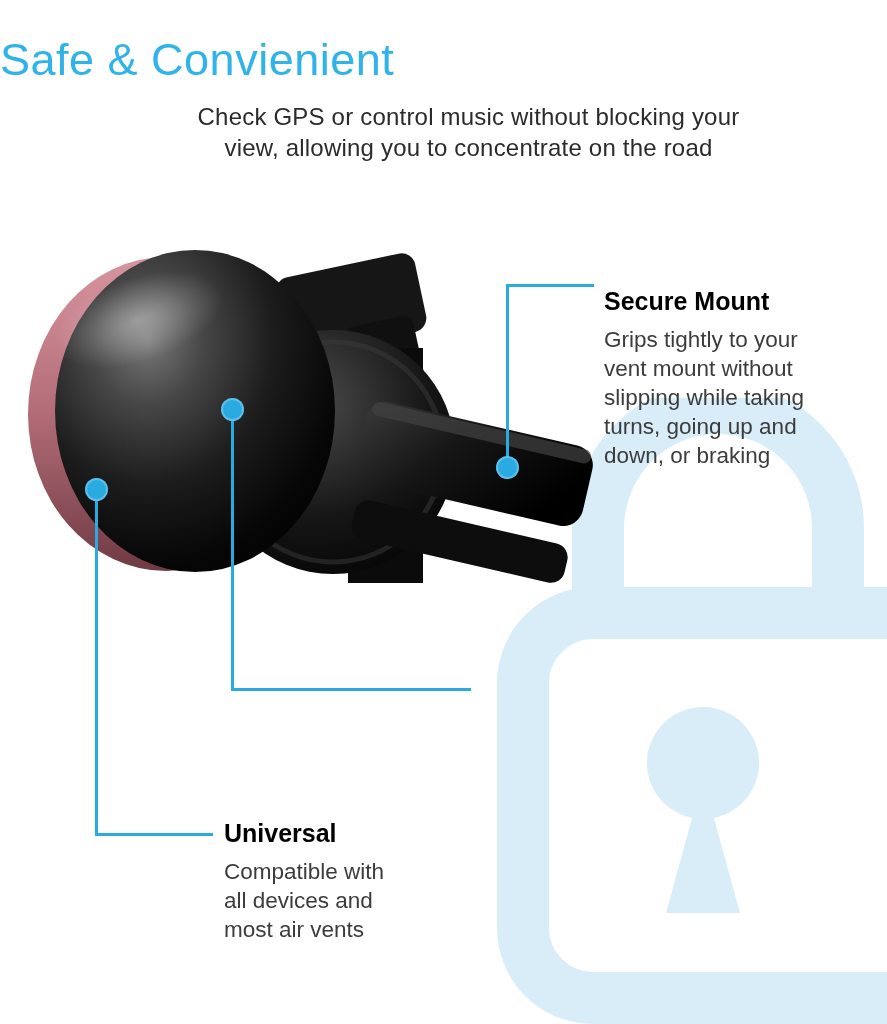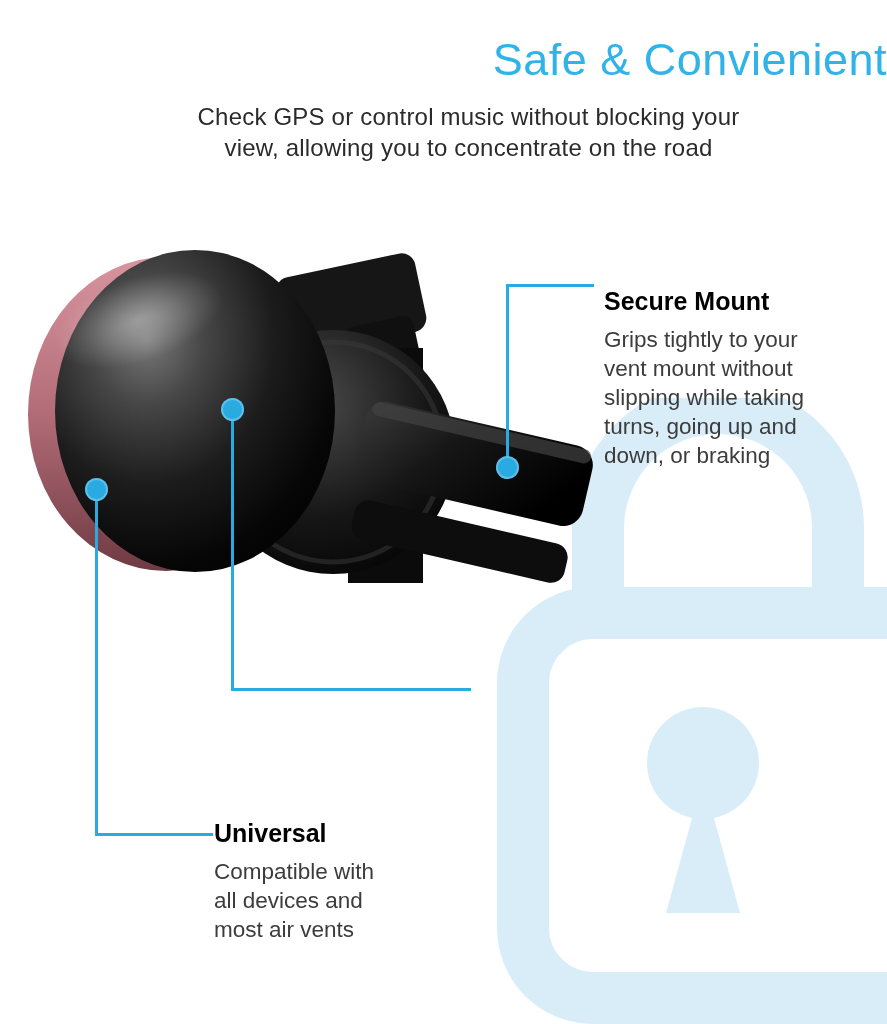--- a/index.html
+++ b/index.html
@@ -12,21 +12,21 @@
     overflow: hidden;
     font-family: "Liberation Sans", sans-serif;
   }
 
   
   .title {
     position: absolute;
     top: 34px; left: 0;
     width: 100%;
     margin: 0;
-    text-align: right;
+    text-align: left;
     font-size: 45px;
     font-weight: 400;
     letter-spacing: 0.5px;
     color: #2fb3e8;
     z-index: 4;
   }
   .subtitle {
     position: absolute;
     top: 101px; left: 0;
     width: 100%;
@@ -86,21 +86,21 @@
   }
   .co-body {
     margin: 9px 0 0 0;
     font-size: 22.5px;
     line-height: 29px;
     color: #3c3c3c;
     white-space: pre-line;
   }
   .callout-secure    { left: 604px; top: 266px; width: 250px; margin-top: 20px; }
   .callout-rotation  { left: 482px; top: 674px; width: 250px; }
-  .callout-universal { left: 214px; top: 818px; width: 230px; }
+  .callout-universal { left: 224px; top: 818px; width: 230px; }
 </style>
 </head>
 <body>
 
 <div class="page">
 
   <svg class="watermark" viewBox="0 0 540 630" aria-hidden="true">
     <path d="M 120 235 L 120 130 A 120 120 0 0 1 360 130 L 360 235" fill="none" stroke="#d9edf9" stroke-width="52"></path>
     <rect x="45" y="215" width="440" height="385" rx="70" fill="none" stroke="#d9edf9" stroke-width="52"></rect>
     <circle cx="225" cy="365" r="56" fill="#d9edf9"></circle>

